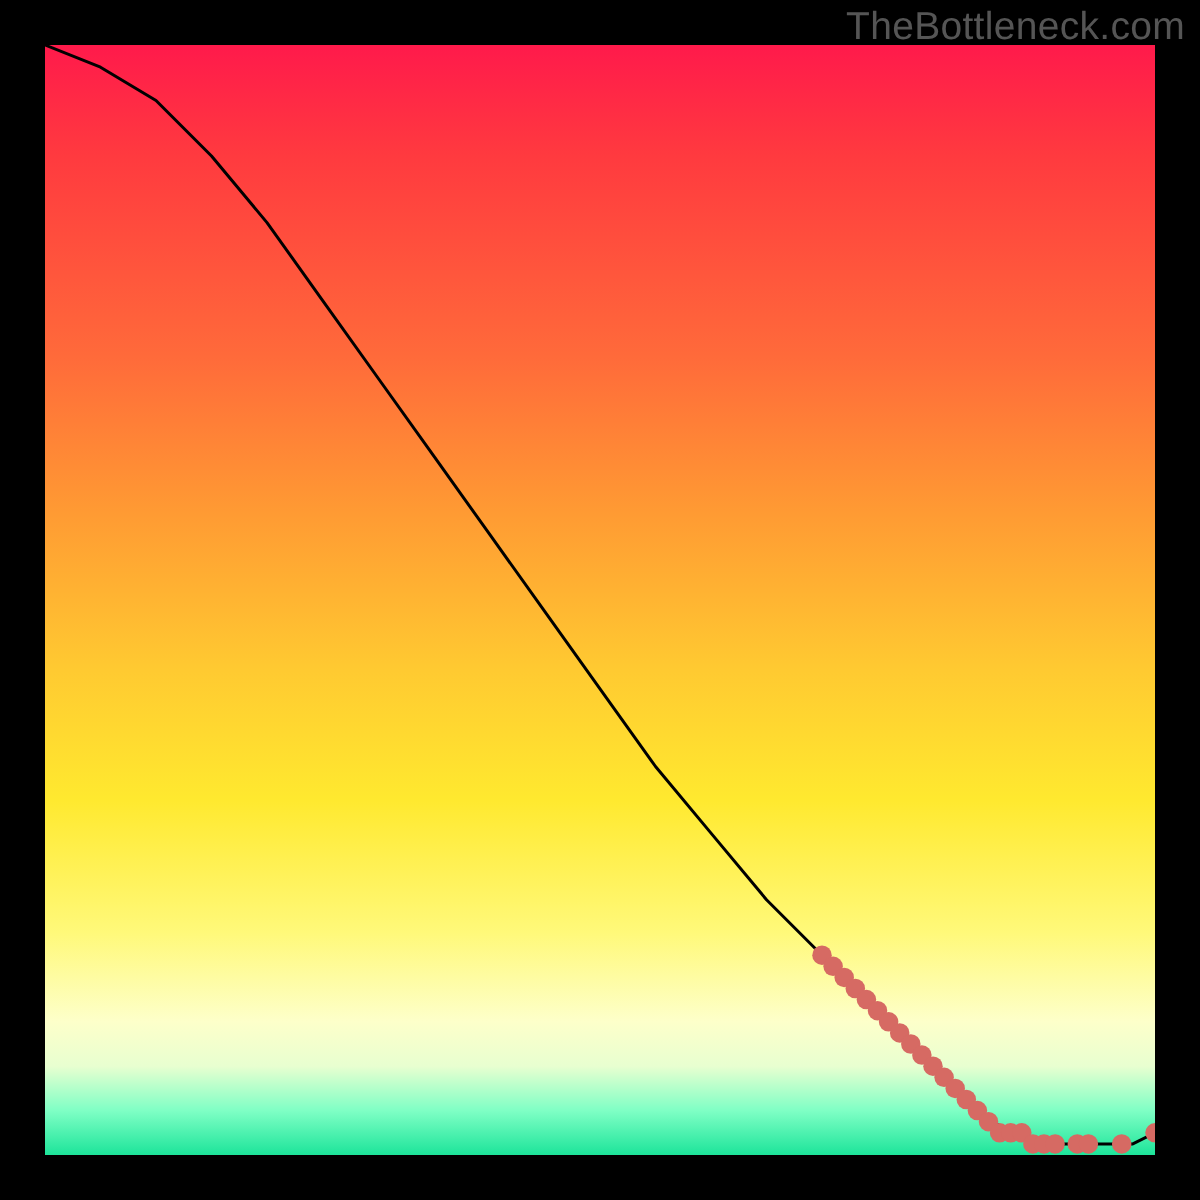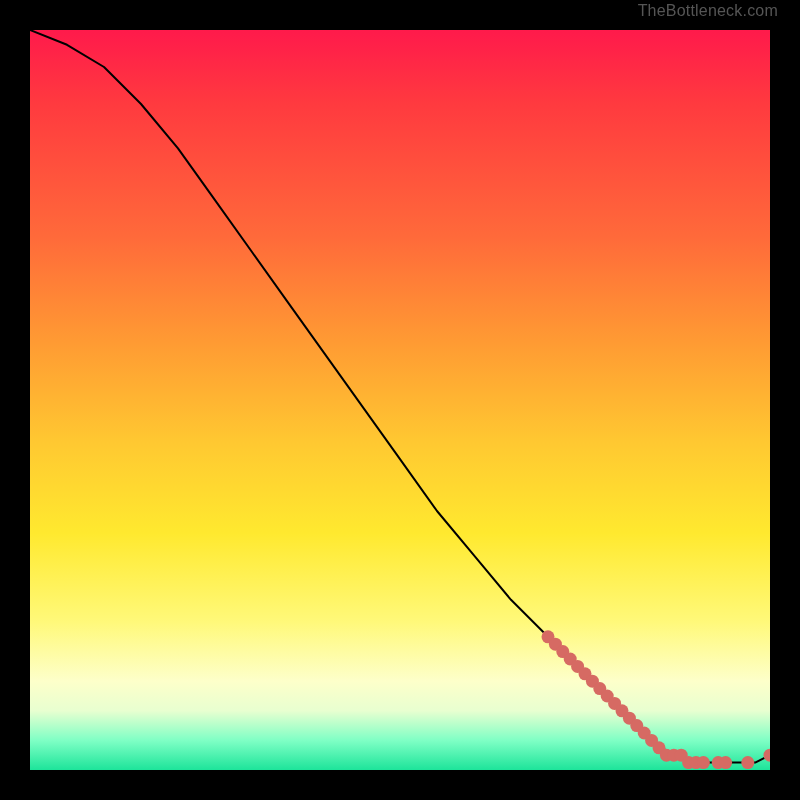--- a/index.html
+++ b/index.html
@@ -13,23 +13,23 @@
   }
   .frame {
     position: relative;
     width: 800px;
     height: 800px;
     background: #000;
   }
   .watermark {
     position: absolute;
     top: 2px;
-    right: 22px;
+    right: 10px;
     color: #555;
-    font-size: 16px;
+    font-size: 26px;
     font-weight: 500;
     letter-spacing: 0.2px;
     z-index: 10;
   }
   .plot-area {
     position: absolute;
     left: 30px;
     top: 30px;
     width: 740px;
     height: 740px;

